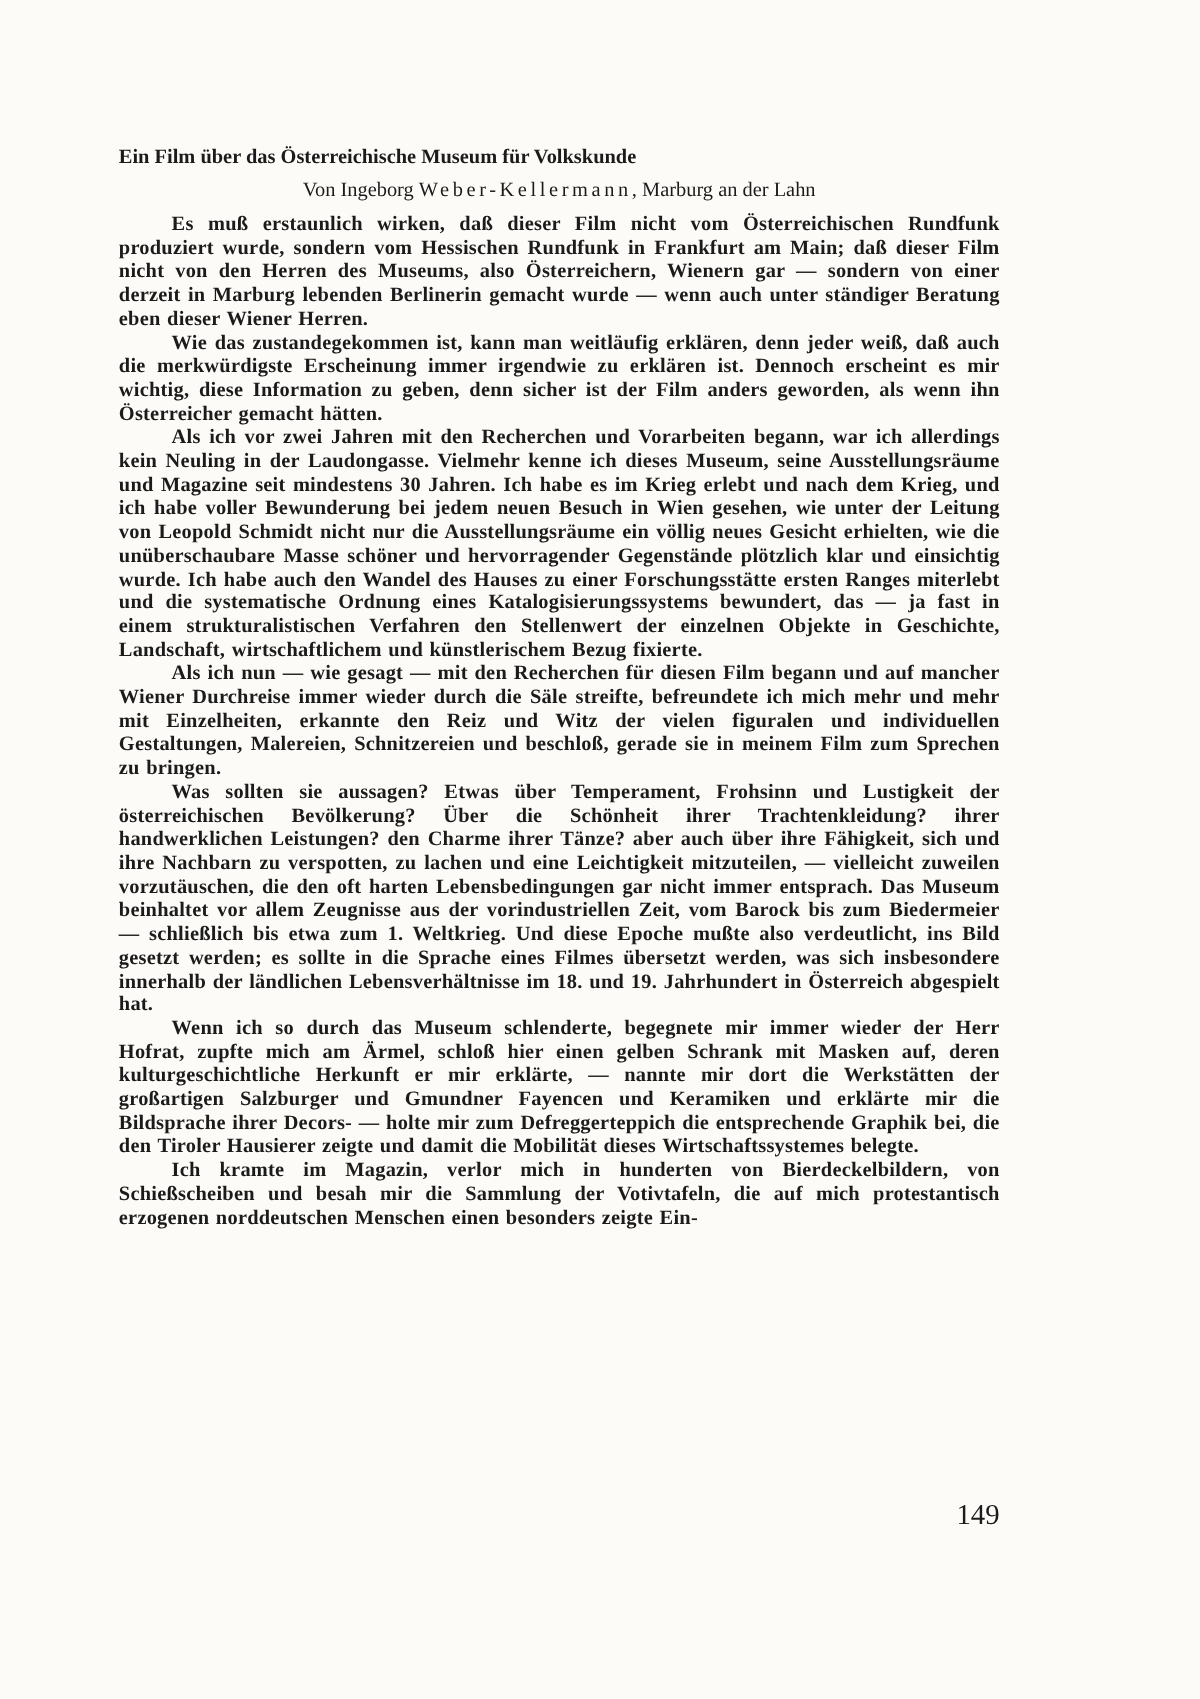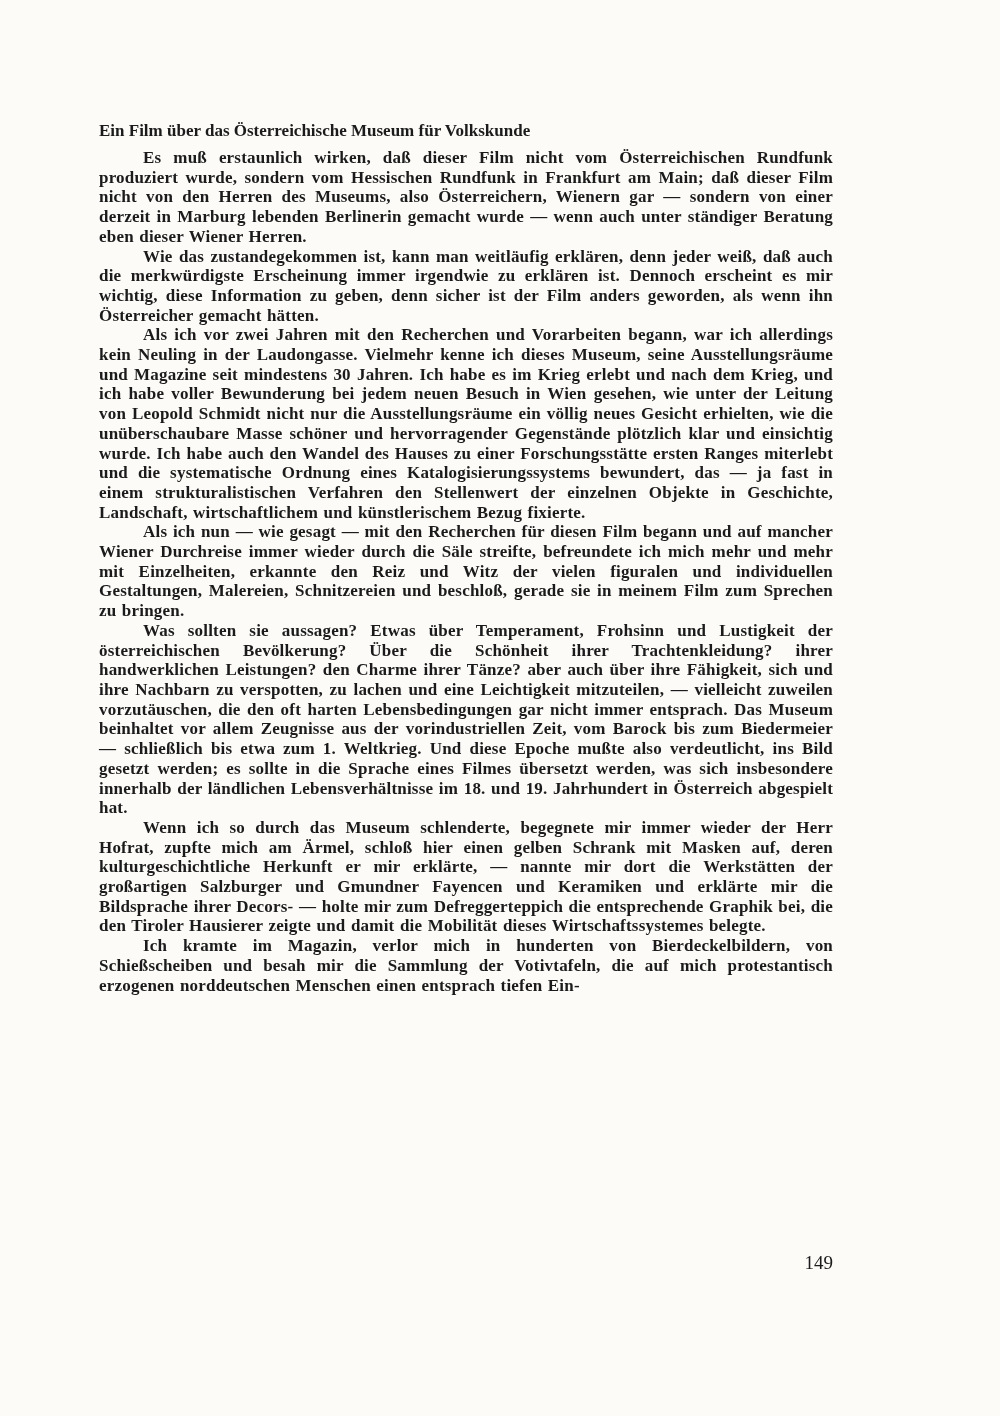--- a/index.html
+++ b/index.html
@@ -51,34 +51,35 @@
     hyphens: auto;
     font-weight: bold;
     -webkit-hyphens: auto;
   }
   .page-number {
     position: absolute;
     left: 99px;
     top: 1252px;
     width: 734px;
     text-align: right;
-    font-size: 19px;
+    font-size: 24px;
     line-height: 22px;
   }
 </style>
 </head>
 <body>
 
 <div class="page">
   <div class="content">
     <h1 class="title">Ein Film über das Österreichische Museum für Volkskunde</h1>
+    <div class="byline"><span>Von Ingeborg </span><span class="spaced-name">Weber-Kellermann</span><span>, Marburg an der Lahn</span></div>
 
     <p class="para">Es muß erstaunlich wirken, daß dieser Film nicht vom Österreichischen Rundfunk produziert wurde, sondern vom Hessischen Rundfunk in Frankfurt am Main; daß dieser Film nicht von den Herren des Museums, also Österreichern, Wienern gar — sondern von einer derzeit in Marburg lebenden Berlinerin gemacht wurde — wenn auch unter ständiger Beratung eben dieser Wiener Herren.</p>
     <p class="para">Wie das zustandegekommen ist, kann man weitläufig erklären, denn jeder weiß, daß auch die merkwürdigste Erscheinung immer irgendwie zu erklären ist. Dennoch erscheint es mir wichtig, diese Information zu geben, denn sicher ist der Film anders geworden, als wenn ihn Österreicher gemacht hätten.</p>
     <p class="para">Als ich vor zwei Jahren mit den Recherchen und Vorarbeiten begann, war ich allerdings kein Neuling in der Laudongasse. Vielmehr kenne ich dieses Museum, seine Ausstellungsräume und Magazine seit mindestens 30 Jahren. Ich habe es im Krieg erlebt und nach dem Krieg, und ich habe voller Bewunderung bei jedem neuen Besuch in Wien gesehen, wie unter der Leitung von Leopold Schmidt nicht nur die Ausstellungsräume ein völlig neues Gesicht erhielten, wie die unüberschaubare Masse schöner und hervorragender Gegenstände plötzlich klar und einsichtig wurde. Ich habe auch den Wandel des Hauses zu einer Forschungsstätte ersten Ranges miterlebt und die systematische Ordnung eines Katalogisierungssystems bewundert, das — ja fast in einem strukturalistischen Verfahren den Stellenwert der einzelnen Objekte in Geschichte, Landschaft, wirtschaftlichem und künstlerischem Bezug fixierte.</p>
     <p class="para">Als ich nun — wie gesagt — mit den Recherchen für diesen Film begann und auf mancher Wiener Durchreise immer wieder durch die Säle streifte, befreundete ich mich mehr und mehr mit Einzelheiten, erkannte den Reiz und Witz der vielen figuralen und individuellen Gestaltungen, Malereien, Schnitzereien und beschloß, gerade sie in meinem Film zum Sprechen zu bringen.</p>
     <p class="para">Was sollten sie aussagen? Etwas über Temperament, Frohsinn und Lustigkeit der österreichischen Bevölkerung? Über die Schönheit ihrer Trachtenkleidung? ihrer handwerklichen Leistungen? den Charme ihrer Tänze? aber auch über ihre Fähigkeit, sich und ihre Nachbarn zu verspotten, zu lachen und eine Leichtigkeit mitzuteilen, — vielleicht zuweilen vorzutäuschen, die den oft harten Lebensbedingungen gar nicht immer entsprach. Das Museum beinhaltet vor allem Zeugnisse aus der vorindustriellen Zeit, vom Barock bis zum Biedermeier — schließlich bis etwa zum 1. Weltkrieg. Und diese Epoche mußte also verdeutlicht, ins Bild gesetzt werden; es sollte in die Sprache eines Filmes übersetzt werden, was sich insbesondere innerhalb der ländlichen Lebensverhältnisse im 18. und 19. Jahrhundert in Österreich abgespielt hat.</p>
     <p class="para">Wenn ich so durch das Museum schlenderte, begegnete mir immer wieder der Herr Hofrat, zupfte mich am Ärmel, schloß hier einen gelben Schrank mit Masken auf, deren kulturgeschichtliche Herkunft er mir erklärte, — nannte mir dort die Werkstätten der großartigen Salzburger und Gmundner Fayencen und Keramiken und erklärte mir die Bildsprache ihrer Decors- — holte mir zum Defreggerteppich die entsprechende Graphik bei, die den Tiroler Hausierer zeigte und damit die Mobilität dieses Wirtschaftssystemes belegte.</p>
-    <p class="para">Ich kramte im Magazin, verlor mich in hunderten von Bierdeckelbildern, von Schießscheiben und besah mir die Sammlung der Votivtafeln, die auf mich protestantisch erzogenen norddeutschen Menschen einen entsprach tiefen Ein-</p>
+    <p class="para">Ich kramte im Magazin, verlor mich in hunderten von Bierdeckelbildern, von Schießscheiben und besah mir die Sammlung der Votivtafeln, die auf mich protestantisch erzogenen norddeutschen Menschen einen besonders zeigte Ein-</p>
   </div>
 
   <div class="page-number">149</div>
 </div>
 
 </body></html>

